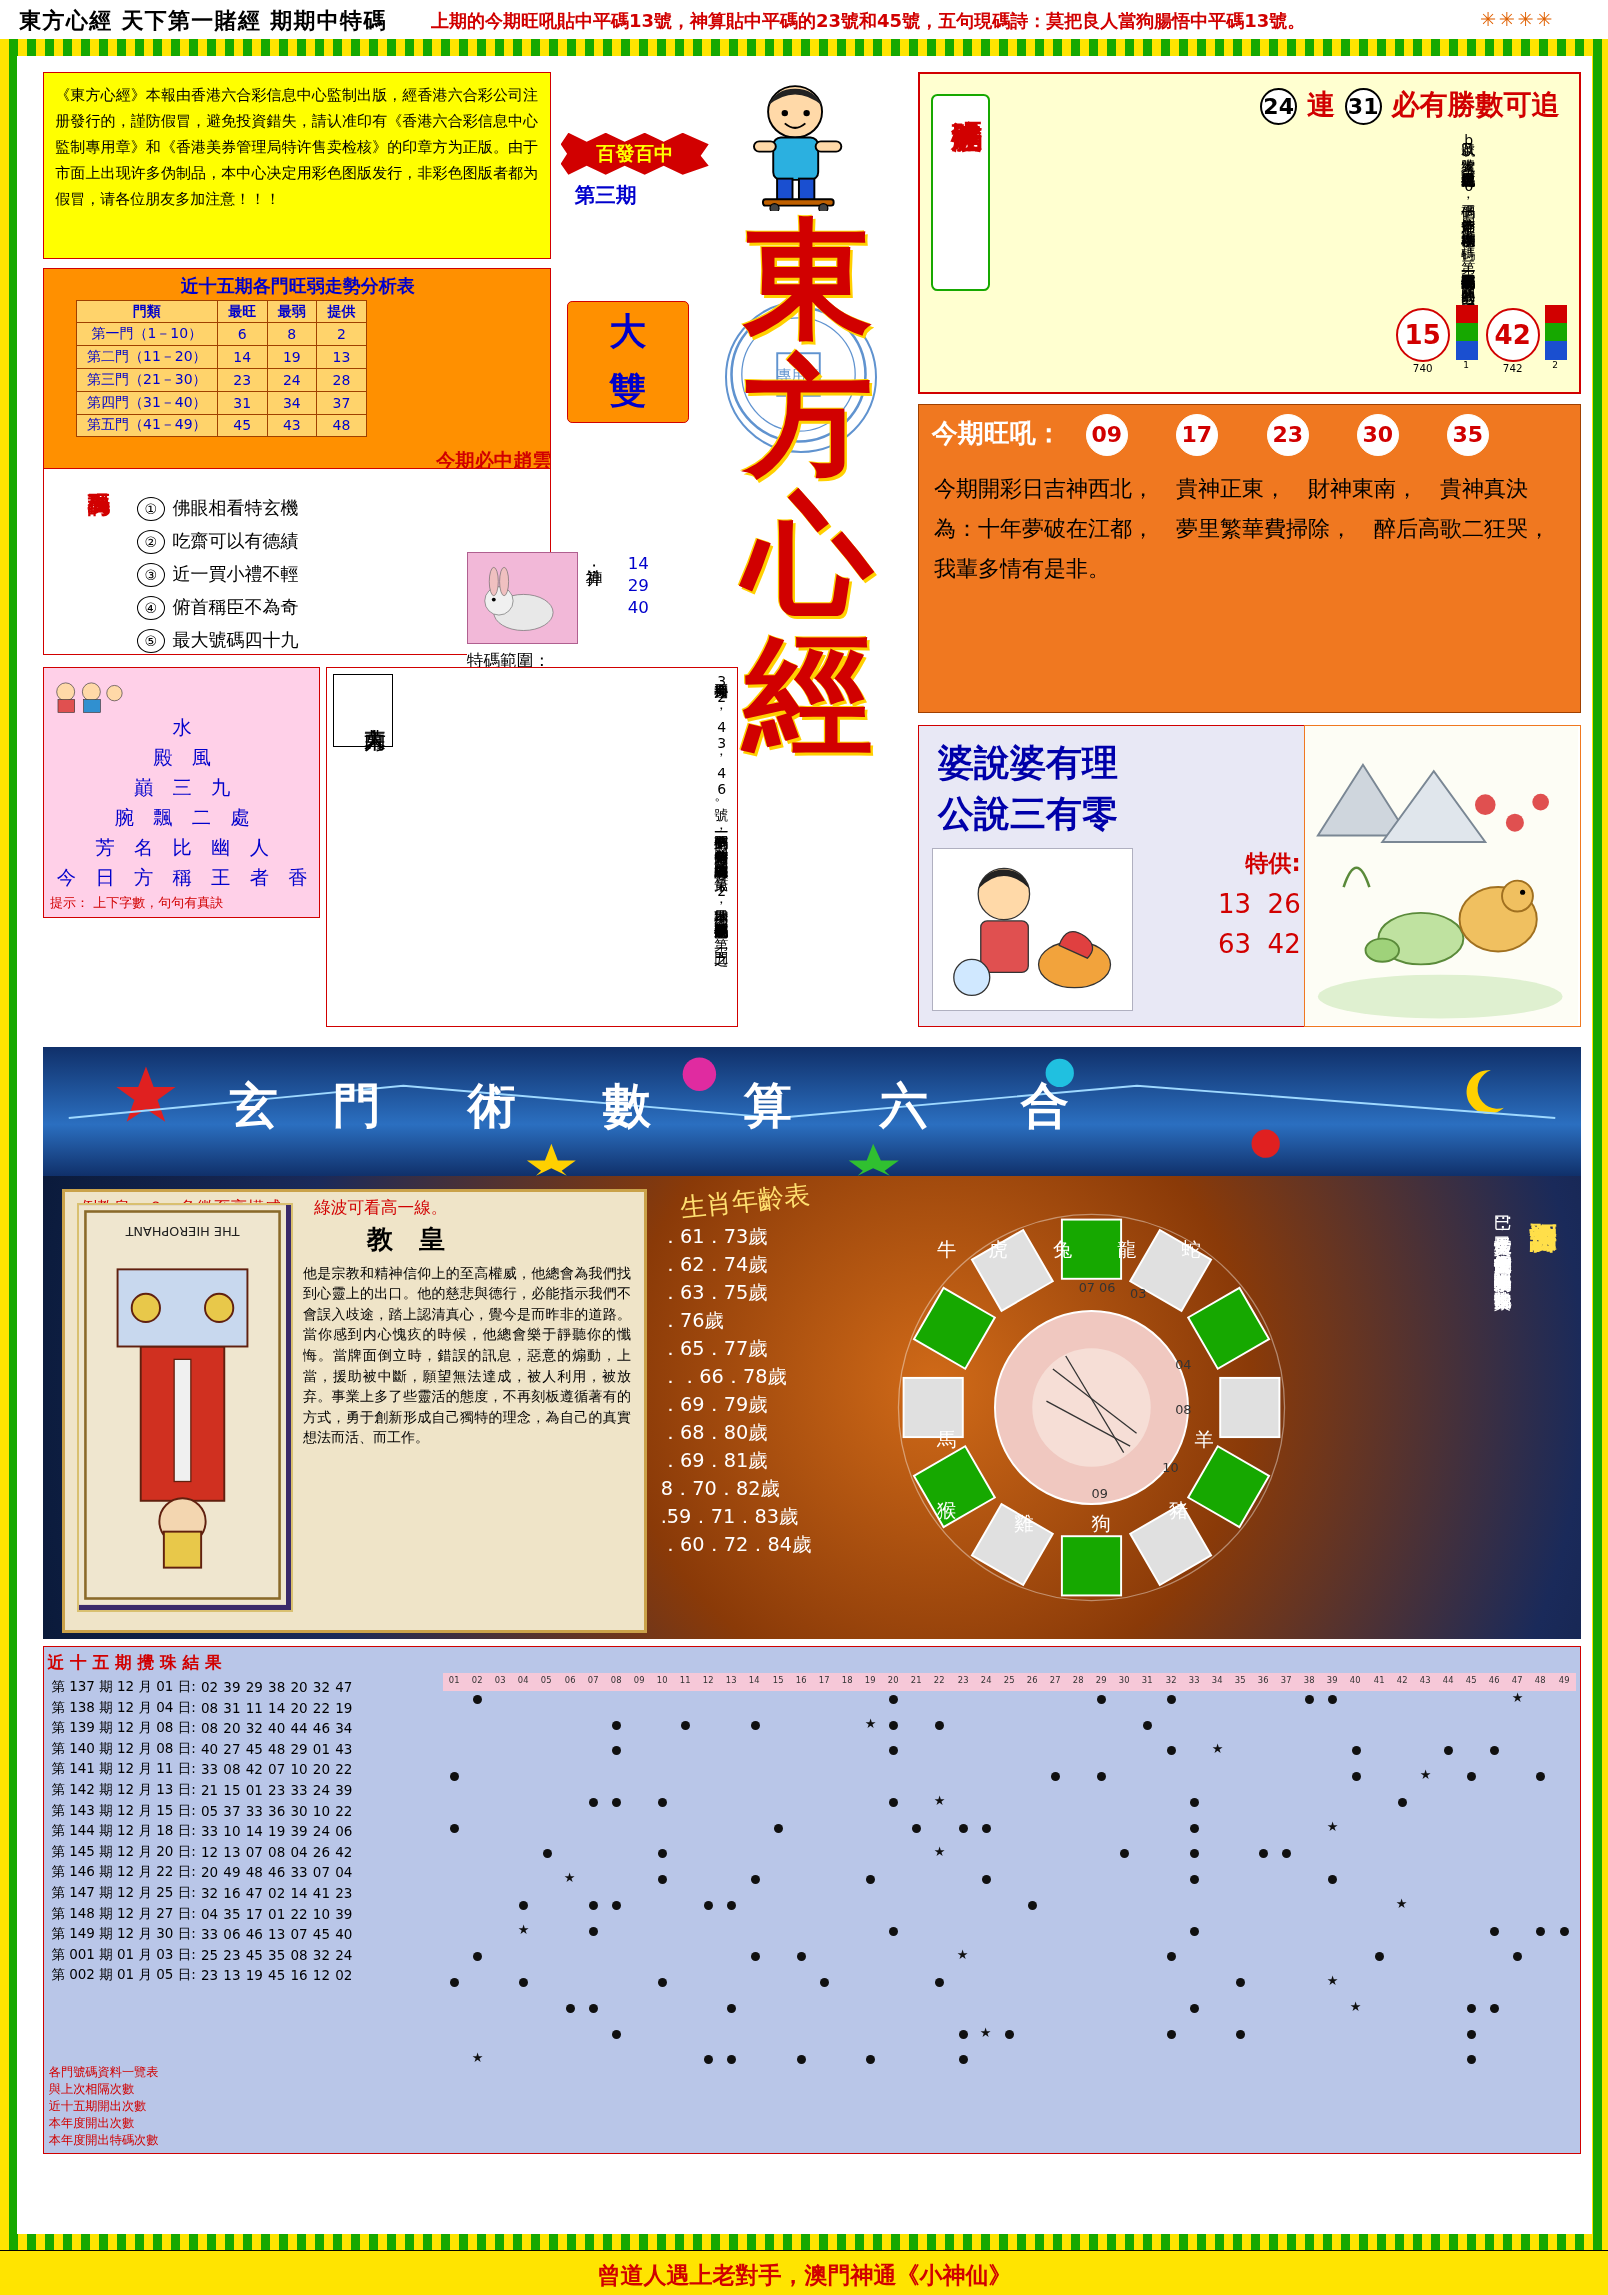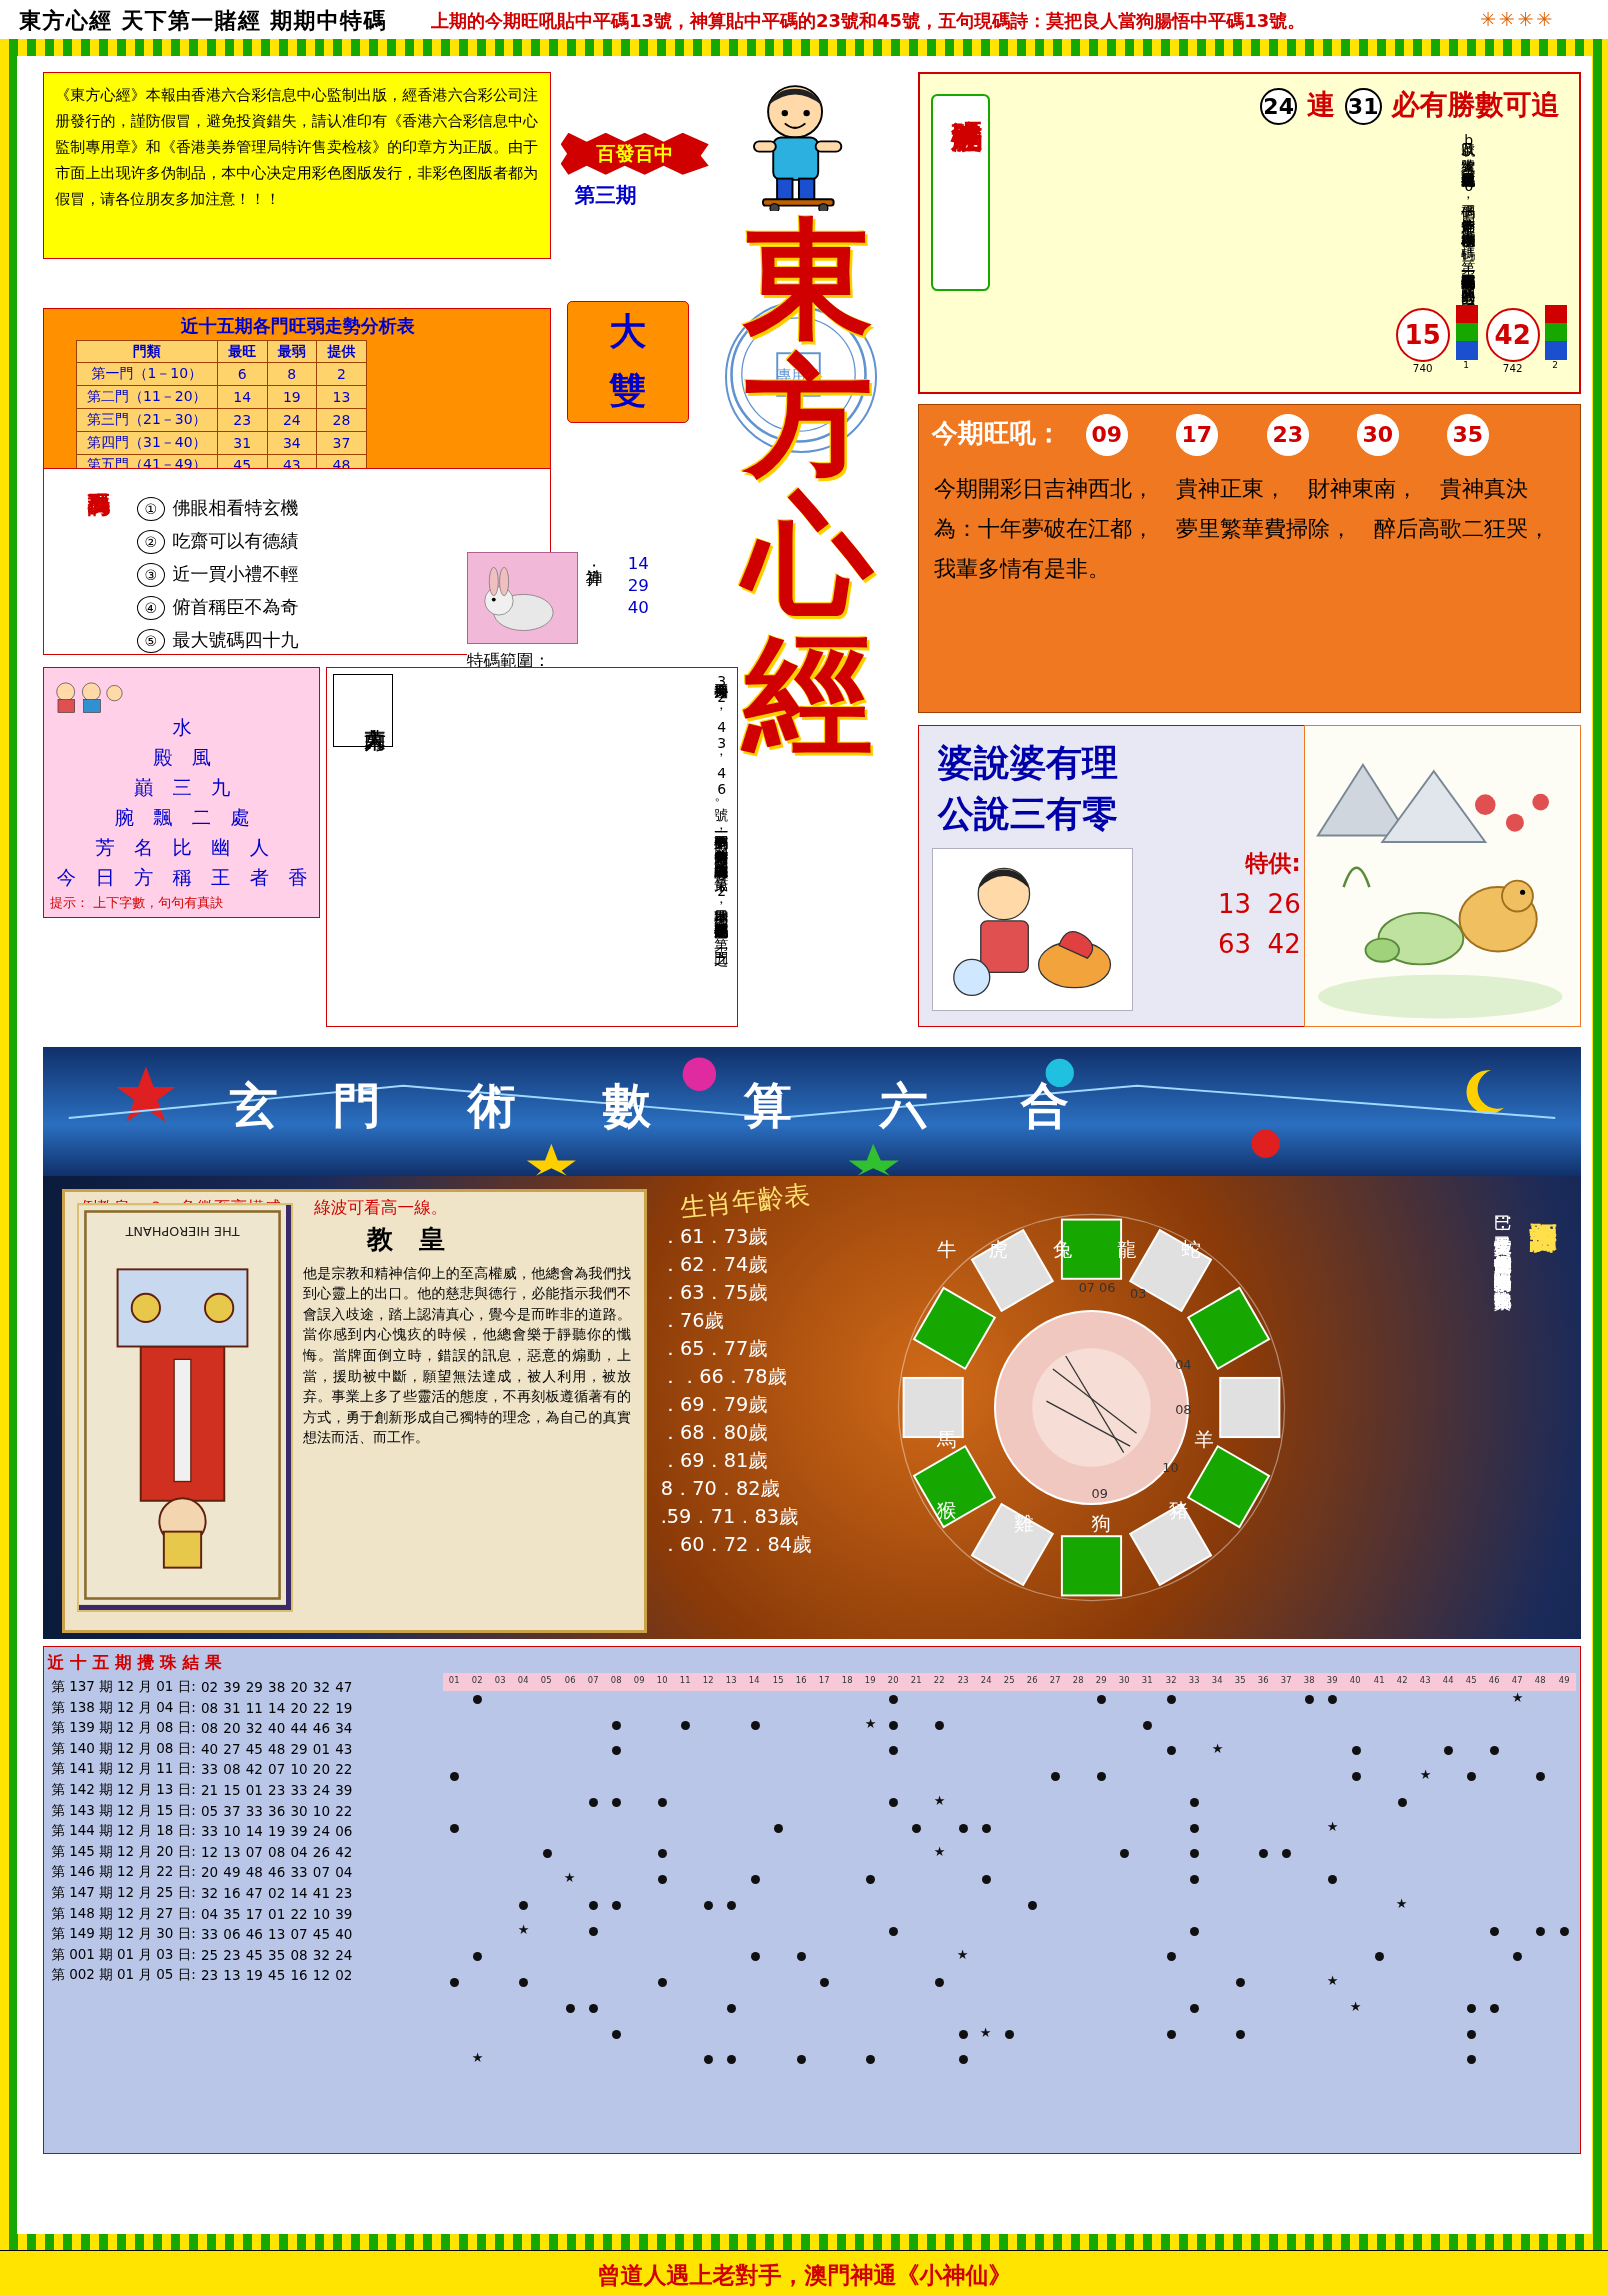--- a/index.html
+++ b/index.html
@@ -46,21 +46,21 @@
   .mini-strip{width:22px;height:55px;background:linear-gradient(#d10000 33%,#16a800 33% 66%,#1a4fd0 66%);}
 
   
   #wang{left:901px;top:348px;width:663px;height:309px;background:#f07820;border:1.9px solid #a04000;}
   #wang .lbl{position:absolute;left:13px;top:11.6px;font-size:26px;font-weight:bold;color:#fff;}
   .wnum{position:absolute;top:9px;width:40px;height:40px;border-radius:50%;background:#fff;border:1.9px solid #fff;
      text-align:center;line-height:40px;font-size:22px;font-weight:bold;color:#d10000;}
   #wang .poem{position:absolute;left:15.4px;top:64px;width:631px;font-size:22px;line-height:40px;color:#000;}
 
   
-  #trend{left:26px;top:212px;width:508px;height:214px;background:#ff9000;border:1.9px solid #d10000;margin-top:40px;}
+  #trend{left:26px;top:212px;width:508px;height:214px;background:#ff9000;border:1.9px solid #d10000;}
   #trend .h{position:absolute;left:0;top:5.1px;width:508px;text-align:center;font-size:18px;font-weight:bold;color:#0000cc;}
   #trend table{position:absolute;left:32px;top:31px;border-collapse:collapse;font-size:14px;color:#0000cc;background:#ffd36b;}
   #trend td,#trend th{border:0.6px solid #a04000;padding:1.9px 10.3px;text-align:center;}
   #trend .foot{position:absolute;left:0;bottom:6.4px;width:508px;text-align:right;font-size:19.3px;font-weight:bold;color:#d10000;}
 
   
   #dashuang{left:550px;top:245px;width:122px;height:122px;background:#ff9000;border:1.9px solid #d10000;border-radius:5.1px;}
   #dashuang div{font-size:37px;font-weight:bold;color:#0000cc;text-align:center;line-height:59px;}
 
   
@@ -840,20 +840,27 @@
               <div class="dot" style="left: 516px; top: 382px;"></div>
               <div class="dot" style="left: 284px; top: 382px;"></div>
               <div class="dot" style="left: 423px; top: 382px;"></div>
               <div class="dot" style="left: 1024px; top: 382px;"></div>
               <div class="dot" style="left: 354px; top: 382px;"></div>
               <div class="dot" style="left: 261px; top: 382px;"></div>
               <div class="starmark" style="left: 29px; top: 380px;">★</div>
             </div>
         </div>
 
+        <div id="summary">
+          <div><span class="lbl">各門號碼資料一覽表</span></div>
+          <div><span class="lbl">與上次相隔次數</span></div>
+          <div><span class="lbl">近十五期開出次數</span></div>
+          <div><span class="lbl">本年度開出次數</span></div>
+          <div><span class="lbl">本年度開出特碼次數</span></div>
+        </div>
       </div>
 
     </div>
   </div>
 
   <div id="bottombar">
     <div class="t">曾道人遇上老對手，澳門神通《小神仙》</div>
   </div>
 
 </div>

